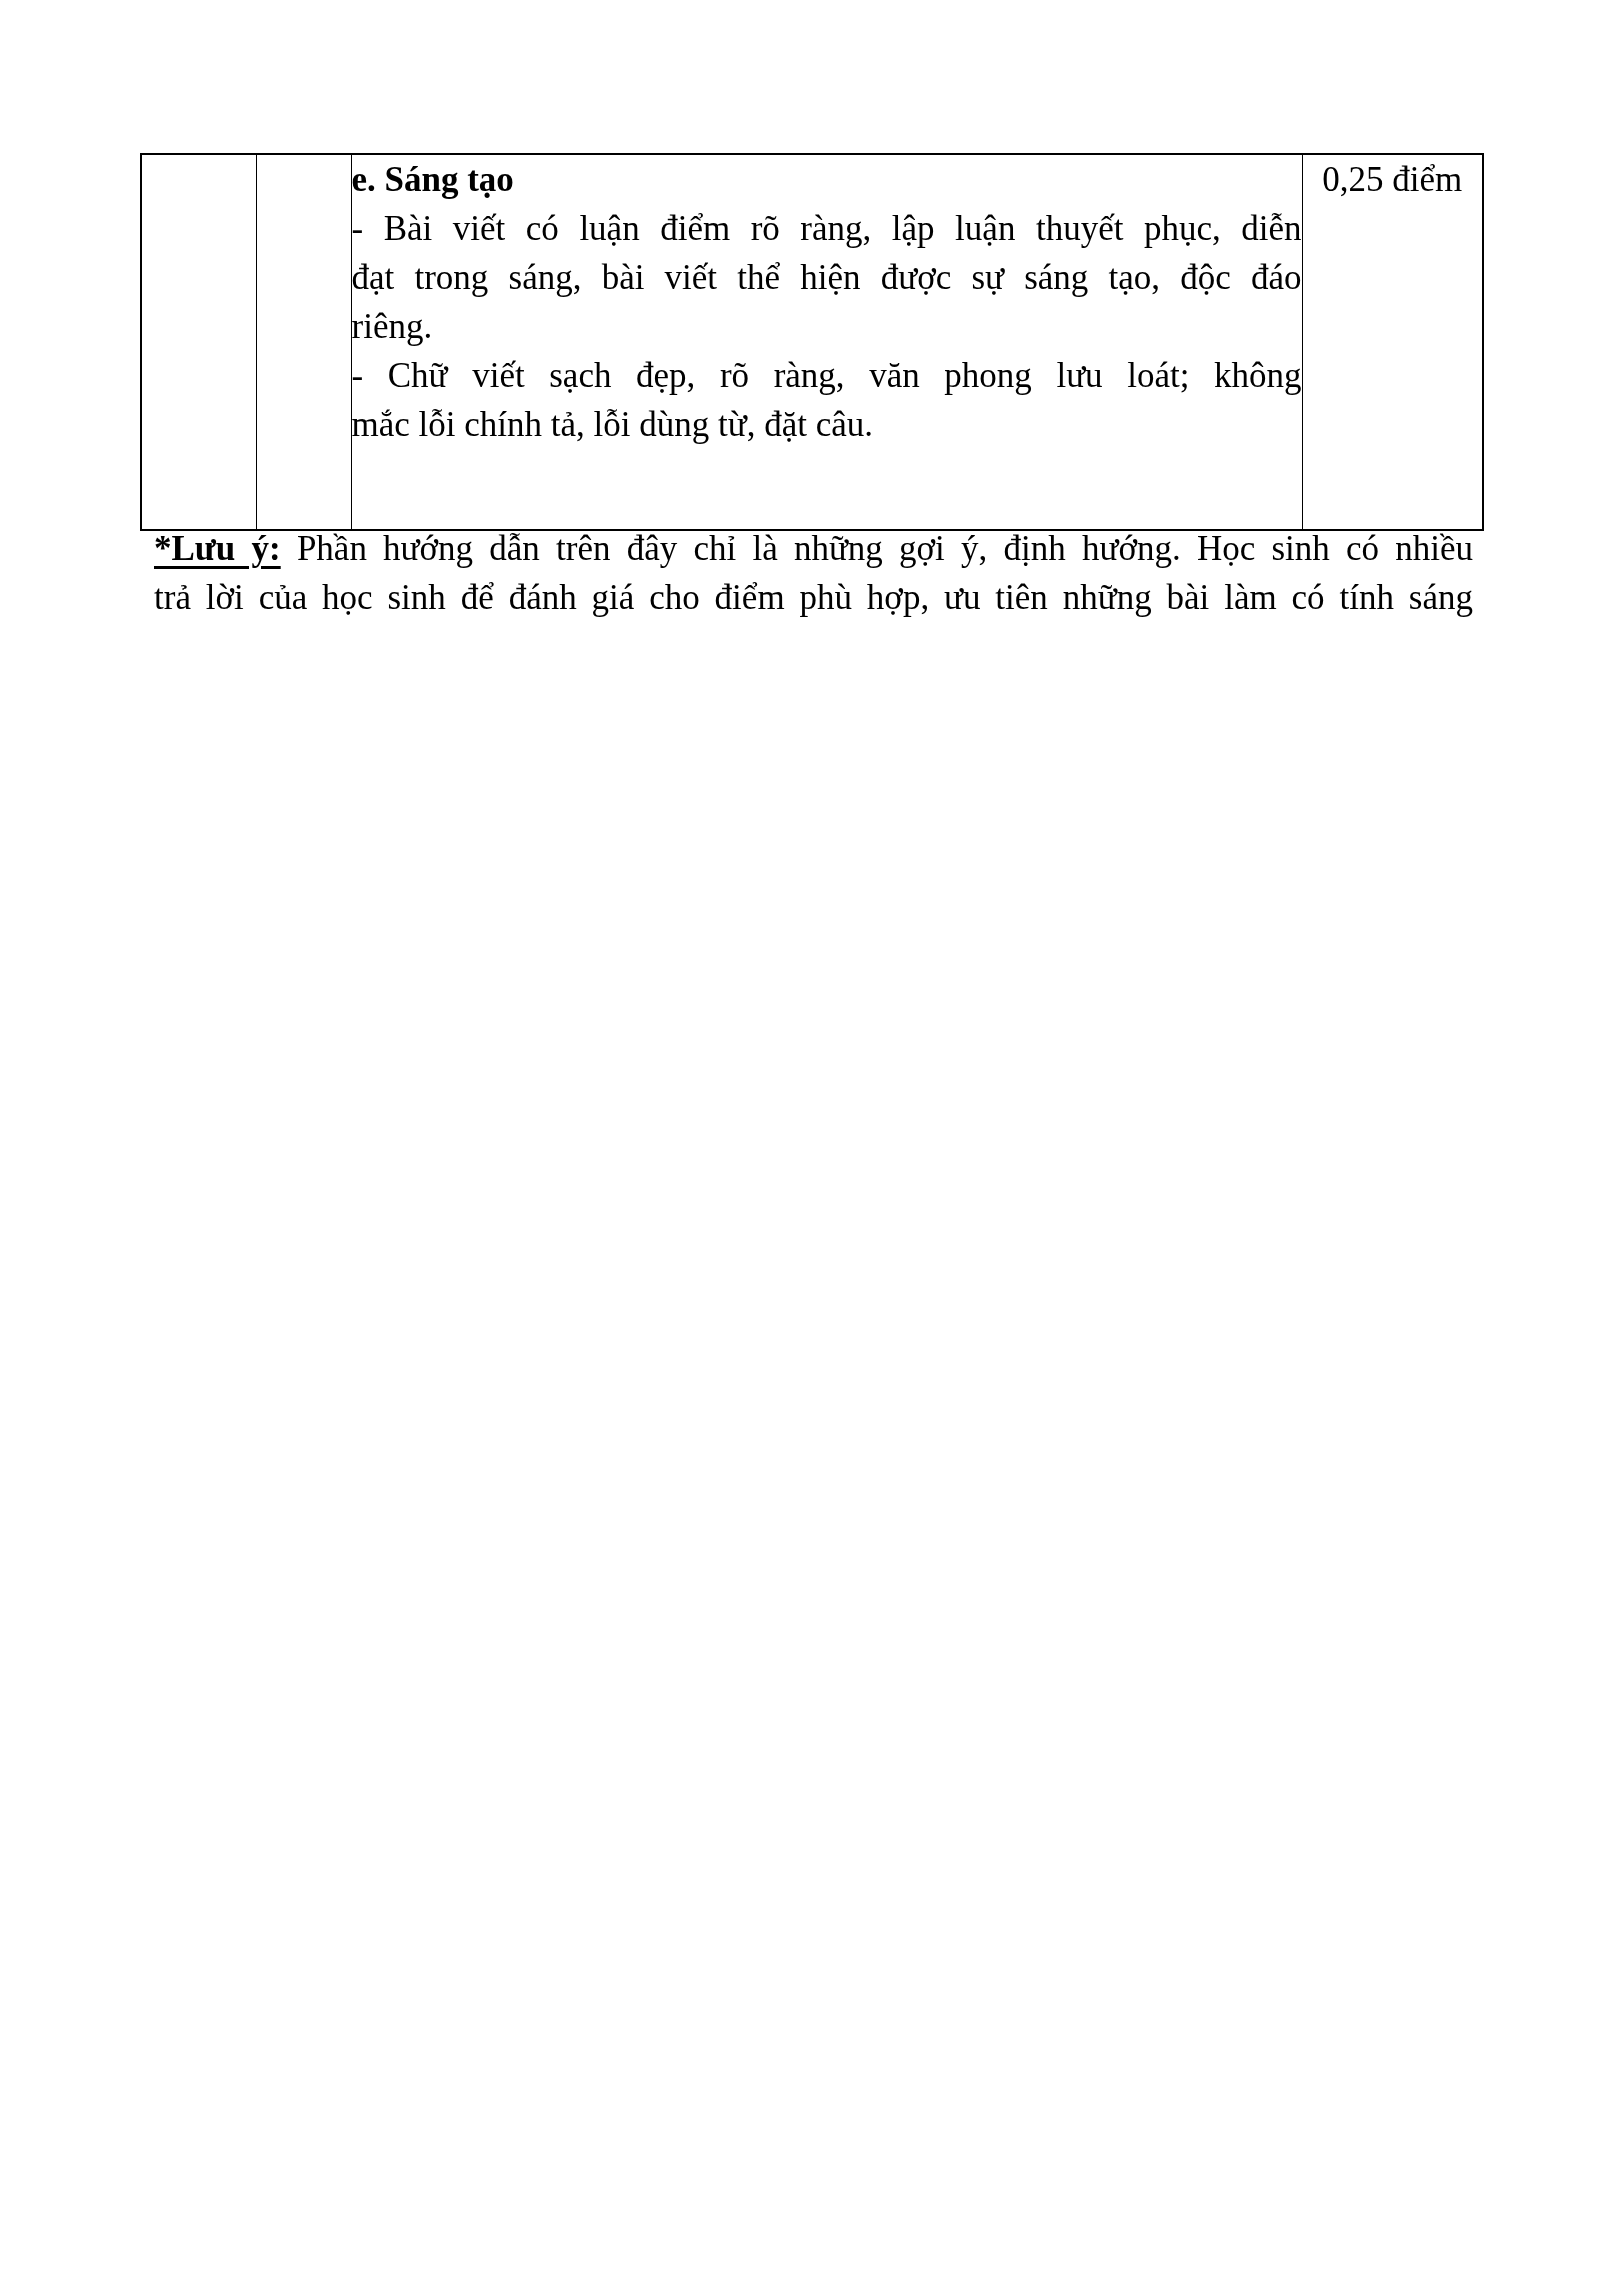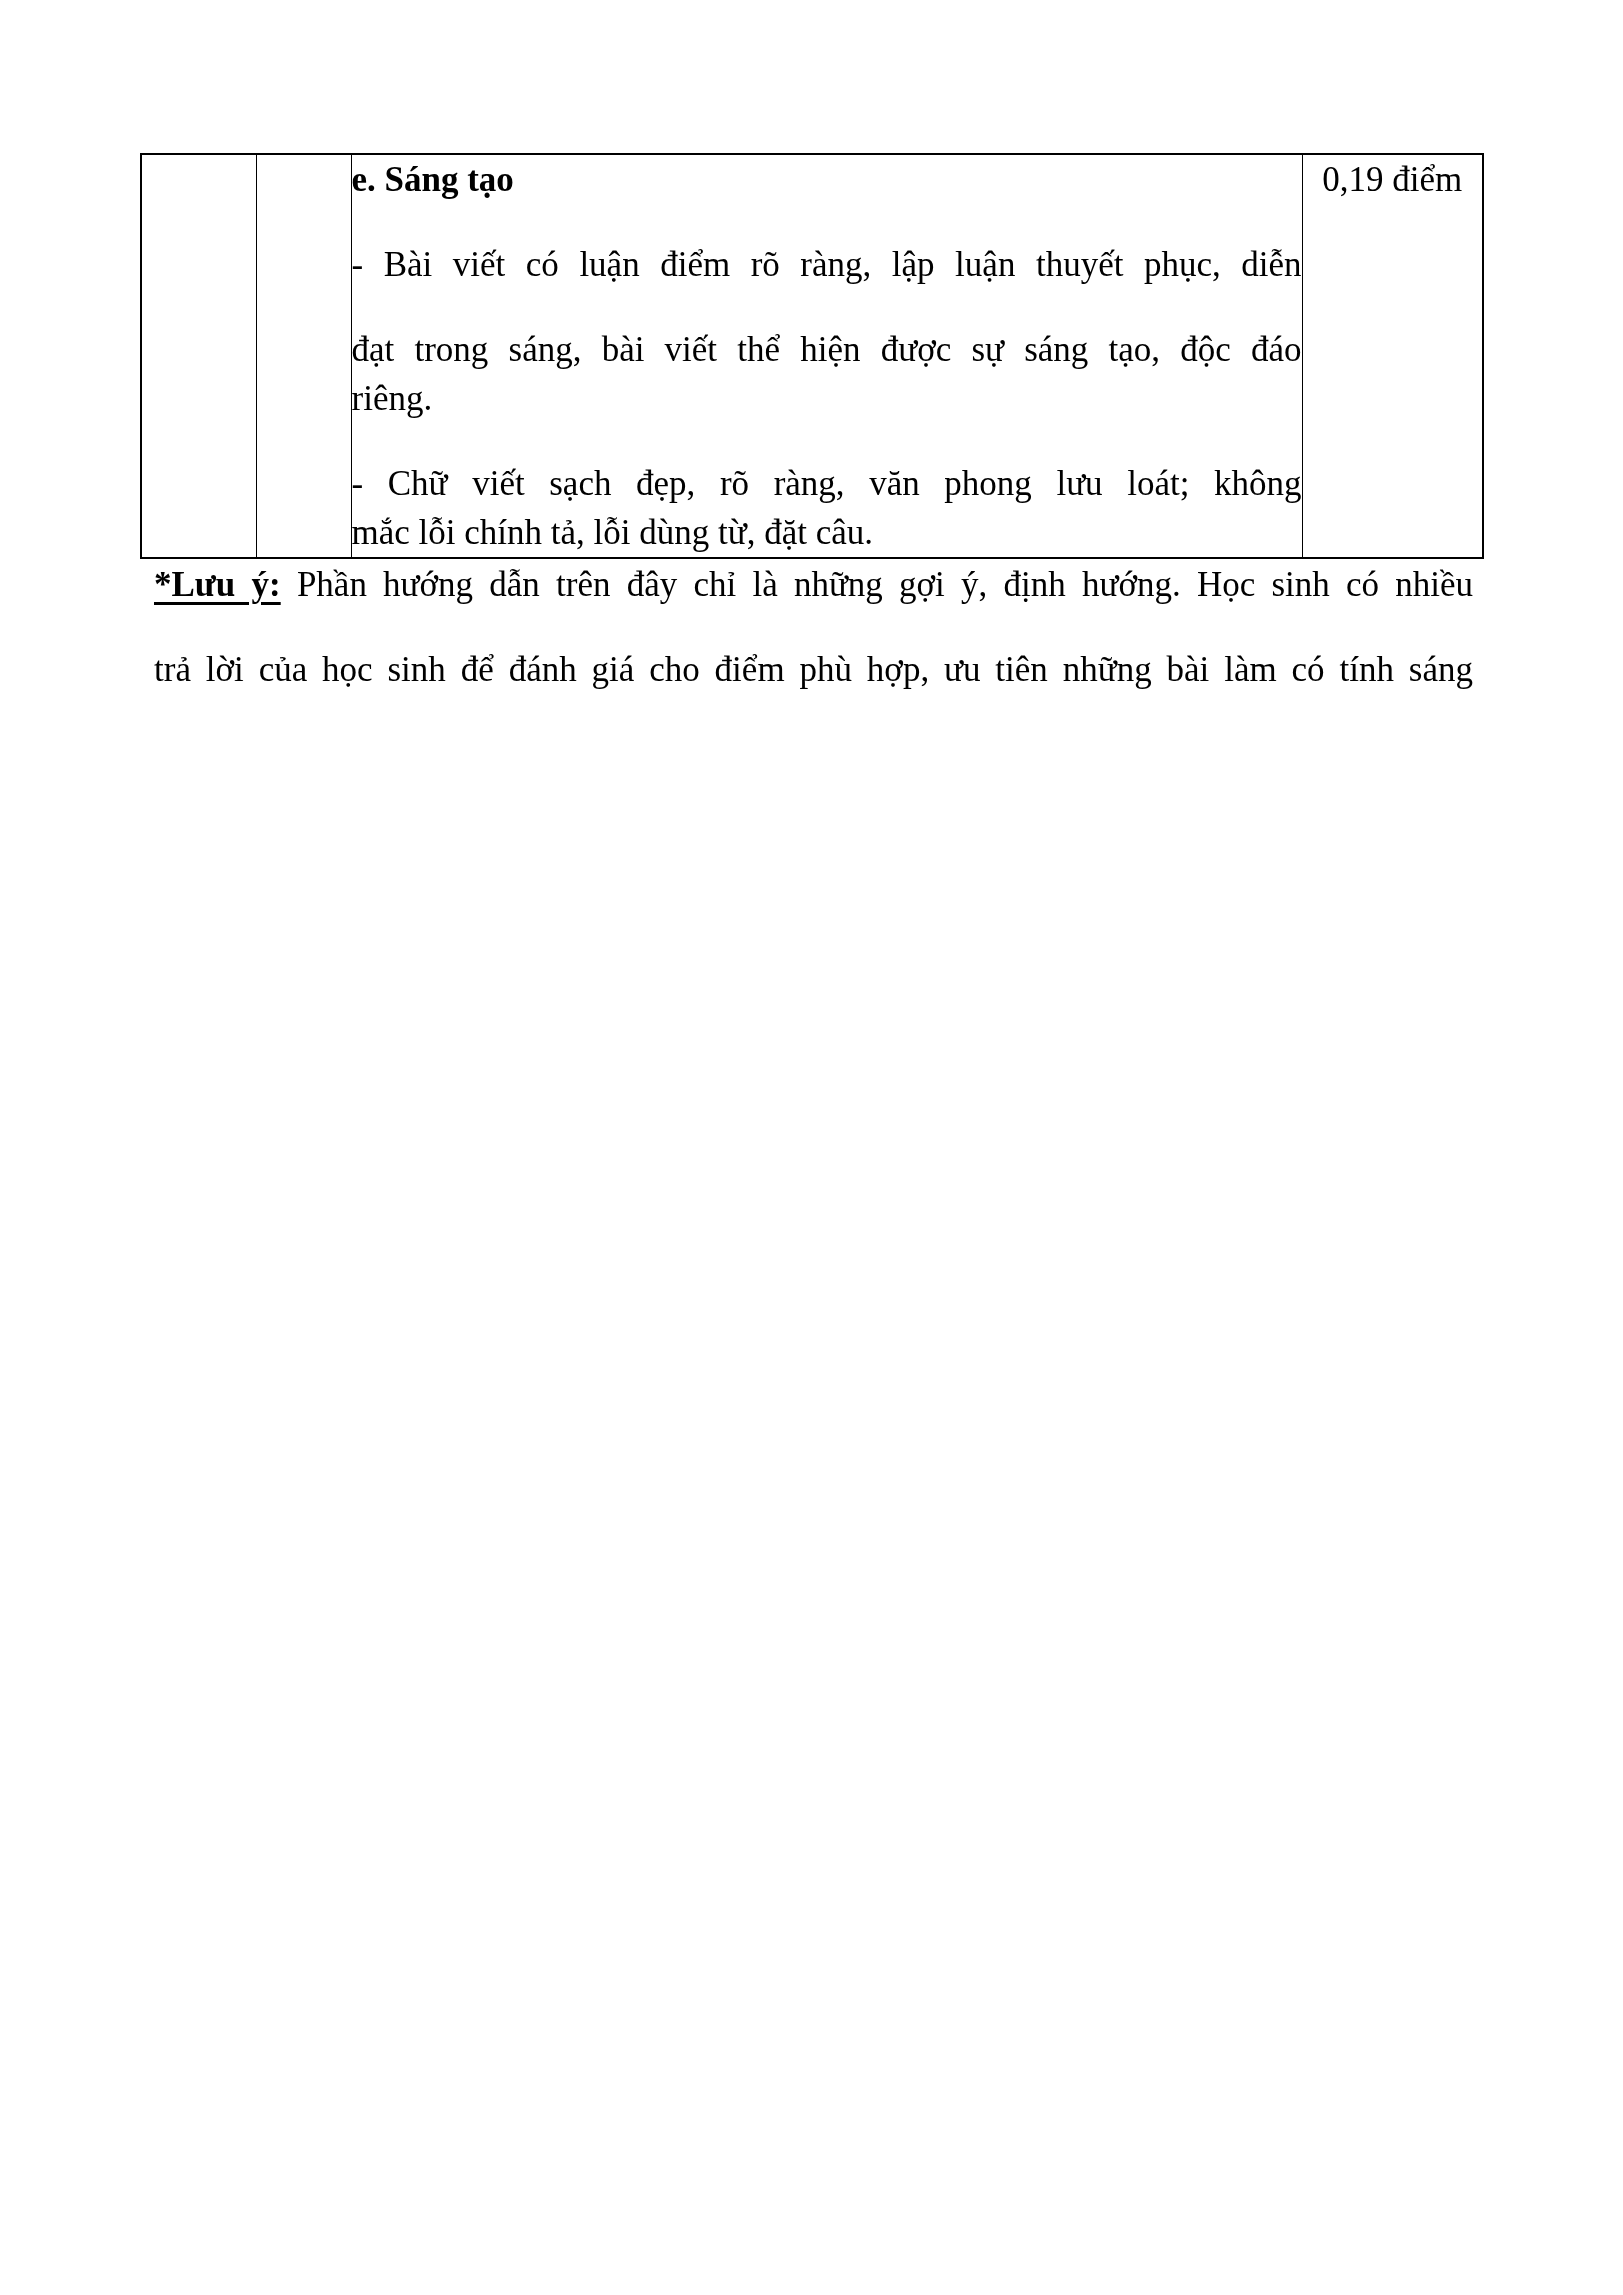--- a/index.html
+++ b/index.html
@@ -35,21 +35,21 @@
     text-align: center;
   }
 
   .line {
     font-size: 35px;
     line-height: 49px;
     text-align: justify;
     text-align-last: left;
     white-space: normal;
   }
-  .line.stretch { text-align-last: justify; margin-top: 36px; }
+  .line.stretch { text-align-last: justify; }
   .heading { font-weight: bold; }
 
   .score-text {
     font-size: 35px;
     line-height: 49px;
   }
 
   
   .note {
     position: absolute;
@@ -82,21 +82,21 @@
         <td></td>
         <td class="criteria-cell">
           <div class="line heading">e. Sáng tạo</div>
           <div class="line stretch">- Bài viết có luận điểm rõ ràng, lập luận thuyết phục, diễn</div>
           <div class="line stretch">đạt trong sáng, bài viết thể hiện được sự sáng tạo, độc đáo</div>
           <div class="line">riêng.</div>
           <div class="line stretch">- Chữ viết sạch đẹp, rõ ràng, văn phong lưu loát; không</div>
           <div class="line">mắc lỗi chính tả, lỗi dùng từ, đặt câu.</div>
         </td>
         <td class="score-cell">
-          <div class="score-text">0,19 điểm</div>
+          <div class="score-text">0,25 điểm</div>
         </td>
       </tr>
     </tbody>
   </table>
 
   <div class="note">
     <div class="line stretch">
       <span class="note-label">*Lưu ý:</span>
       <span>Phần hướng dẫn trên đây chỉ là những gợi ý, định hướng. Học sinh có nhiều</span>
     </div>

